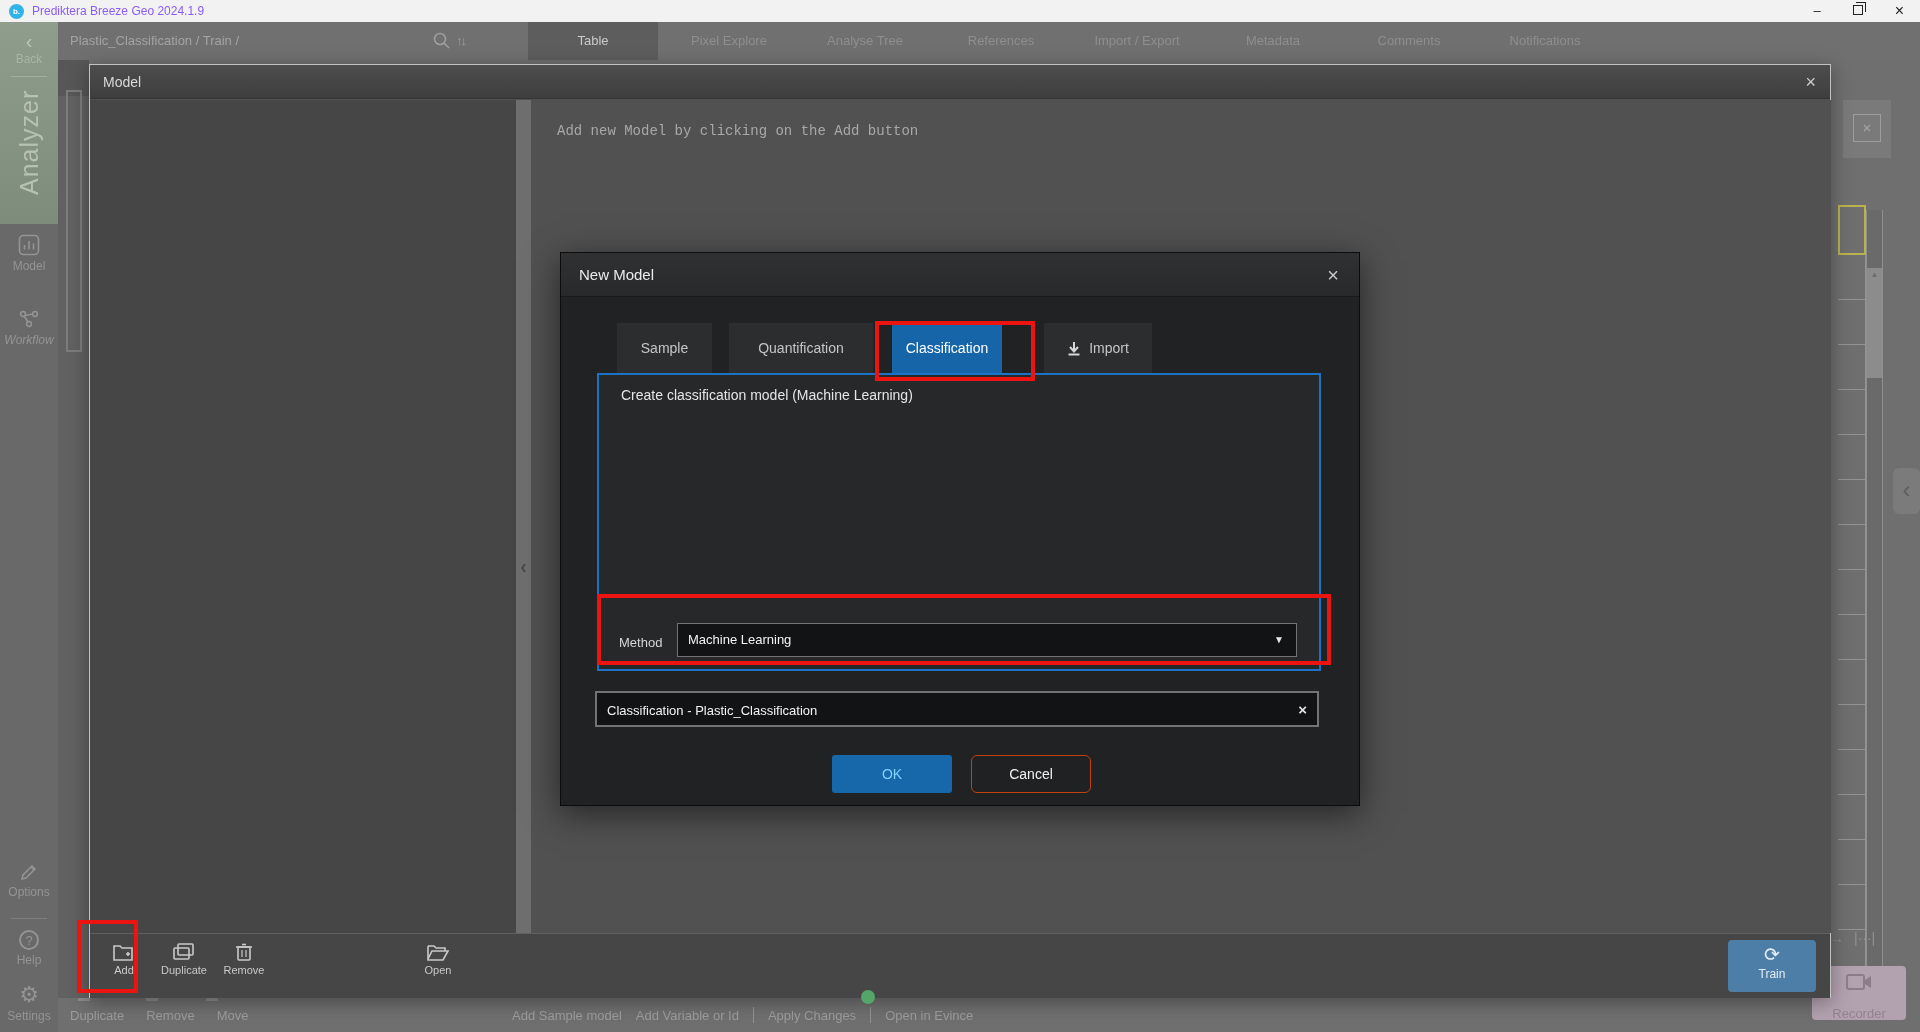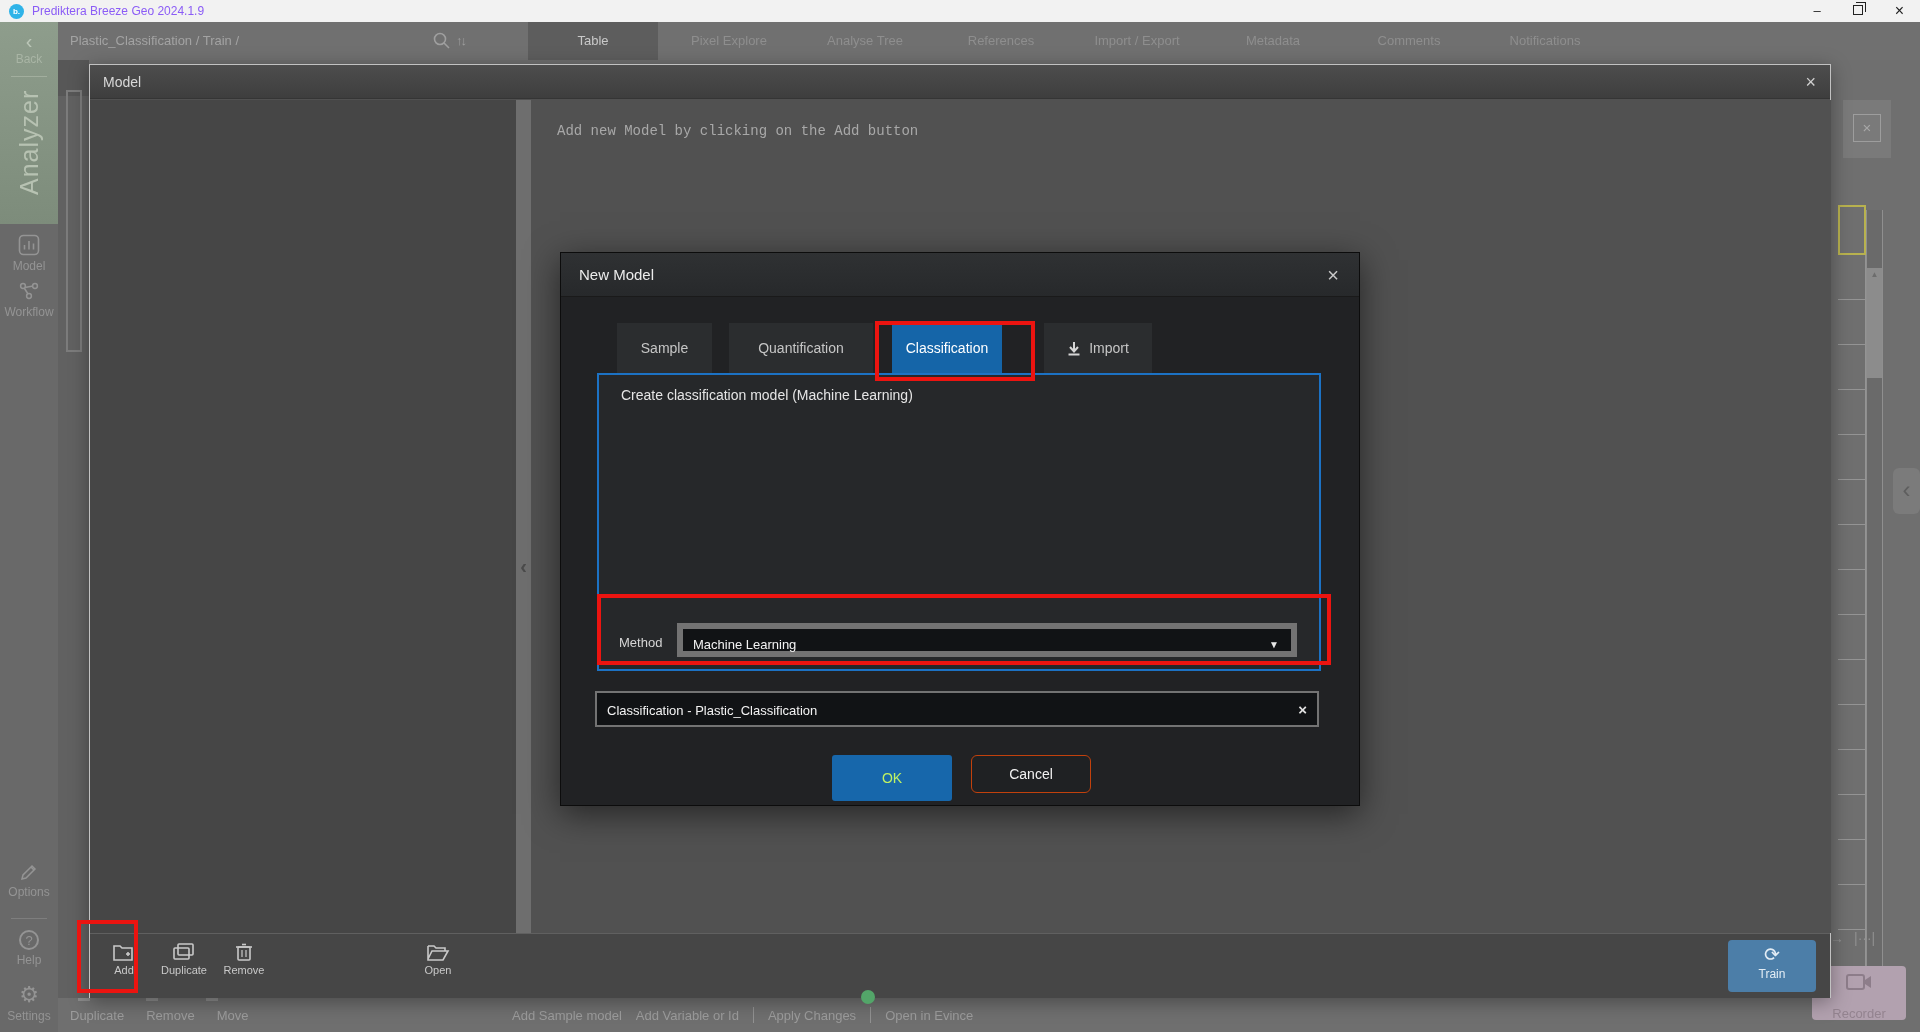--- a/index.html
+++ b/index.html
@@ -95,27 +95,27 @@
   
   .dialog{position:absolute;left:560px;top:252px;width:800px;height:554px;background:#212224;border:1px solid #0c0c0c;z-index:50;box-shadow:0 8px 32px rgba(0,0,0,.55);}
   .dlg-title{position:absolute;left:0;top:0;width:798px;height:44px;background:linear-gradient(#2f3133,#27292b);border-bottom:1px solid #1a1a1a;}
   .dlg-title .lbl{position:absolute;left:18px;top:0;line-height:44px;font-size:15px;color:#ececec;}
   .dlg-close{position:absolute;right:20px;top:0;line-height:44px;font-size:20px;color:#c9c9c9;cursor:pointer;}
   .dlg-tab{position:absolute;top:70px;height:50px;background:#2b2d2f;color:#c6c6c6;font-size:14px;display:flex;align-items:center;justify-content:center;gap:8px;cursor:pointer;}
   .dlg-tab.active{background:#1565a8;color:#ffffff;}
   .dlg-panel{position:absolute;left:36px;top:120px;width:724px;height:298px;border:2px solid #1c72c4;background:#26282a;}
   .dlg-desc{position:absolute;left:22px;top:12px;font-size:14px;color:#e5e5e5;}
   .method-label{position:absolute;left:20px;top:260px;font-size:13px;color:#d6d6d6;}
-  .method-select{position:absolute;left:78px;top:248px;width:620px;height:34px;background:#111315;border:6px solid #737373;cursor:pointer;}
+  .method-select{position:absolute;left:78px;top:248px;width:620px;height:34px;background:#111315;border:1px solid #737373;cursor:pointer;}
   .method-select .val{position:absolute;left:10px;top:0;line-height:32px;font-size:13px;color:#f3f3f3;}
   .method-select .caret{position:absolute;right:12px;top:0;line-height:32px;font-size:10px;color:#e8e8e8;}
   .name-field{position:absolute;left:34px;top:438px;width:724px;height:36px;background:#111315;border:2px solid #737373;}
   .name-field input{position:absolute;left:0;top:0;width:690px;height:34px;background:transparent;border:none;outline:none;color:#f3f3f3;font-size:13px;padding:0 0 0 10px;}
   .name-clear{position:absolute;right:10px;top:0;line-height:34px;font-size:15px;font-weight:bold;color:#e2e2e2;cursor:pointer;}
-  .btn-ok{position:absolute;left:271px;top:502px;width:120px;height:46px;background:#1767ab;border:none;border-radius:3px;color:#bef264;font-size:14px;cursor:pointer;}
+  .btn-ok{position:absolute;left:271px;top:502px;width:120px;height:38px;background:#1767ab;border:none;border-radius:3px;color:#7dd3fc;font-size:14px;cursor:pointer;}
   .btn-cancel{position:absolute;left:410px;top:502px;width:120px;height:38px;background:#1f2123;border:1px solid #c2410c;border-radius:6px;color:#f2f2f2;font-size:14px;cursor:pointer;}
 
   
   .red-box{position:absolute;border:4px solid #ec1410;z-index:60;pointer-events:none;}
   .rb1{left:875px;top:321px;width:160px;height:60px;}
   .rb2{left:597px;top:594px;width:734px;height:71px;}
   .rb3{left:77px;top:920px;width:61px;height:73px;}
 </style>
 </head>
 <body>
@@ -147,21 +147,21 @@
     <div class="sb-item" style="top:212px;">
       <svg width="22" height="22" viewBox="0 0 22 22">
           <rect x="1.5" y="1.5" width="19" height="19" rx="4" fill="none" stroke="#949494" stroke-width="1.6"></rect>
           <line x1="6.5" y1="15.5" x2="6.5" y2="11" stroke="#949494" stroke-width="1.6"></line>
           <line x1="11" y1="15.5" x2="11" y2="7" stroke="#949494" stroke-width="1.6"></line>
           <line x1="15.5" y1="15.5" x2="15.5" y2="9.5" stroke="#949494" stroke-width="1.6"></line>
         </svg>
       <span class="sb-label">Model</span>
     </div>
 
-    <div class="sb-item" style="top:258px;">
+    <div class="sb-item" style="top:286px;font-style:italic;">
       <svg width="22" height="22" viewBox="0 0 22 22">
           <circle cx="5" cy="6" r="2.4" fill="none" stroke="#949494" stroke-width="1.5"></circle>
           <circle cx="17" cy="6" r="2.4" fill="none" stroke="#949494" stroke-width="1.5"></circle>
           <circle cx="11" cy="16" r="2.4" fill="none" stroke="#949494" stroke-width="1.5"></circle>
           <line x1="7" y1="7.5" x2="15" y2="6" stroke="#949494" stroke-width="1.5"></line>
           <line x1="6.2" y1="8" x2="10" y2="14" stroke="#949494" stroke-width="1.5"></line>
         </svg>
       <span class="sb-label">Workflow</span>
     </div>
 

